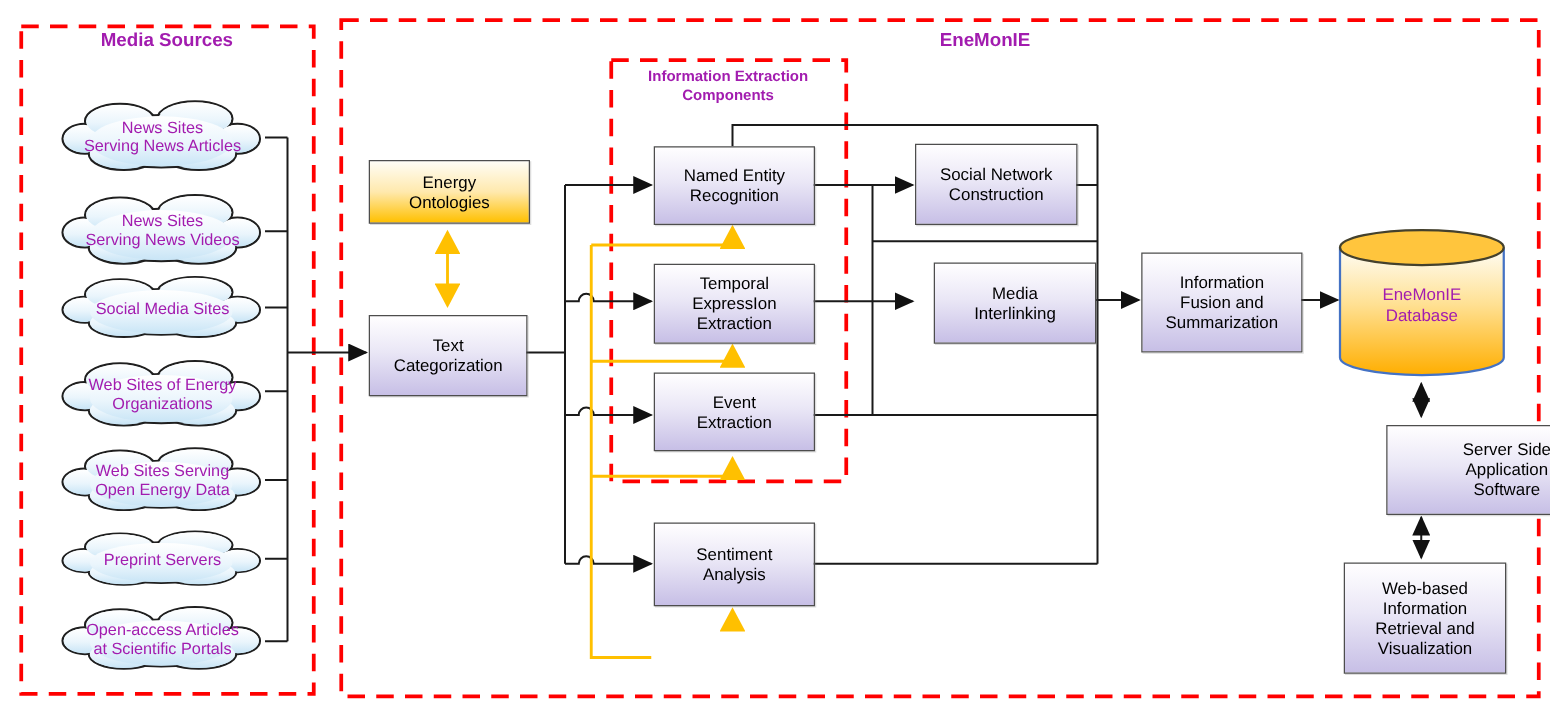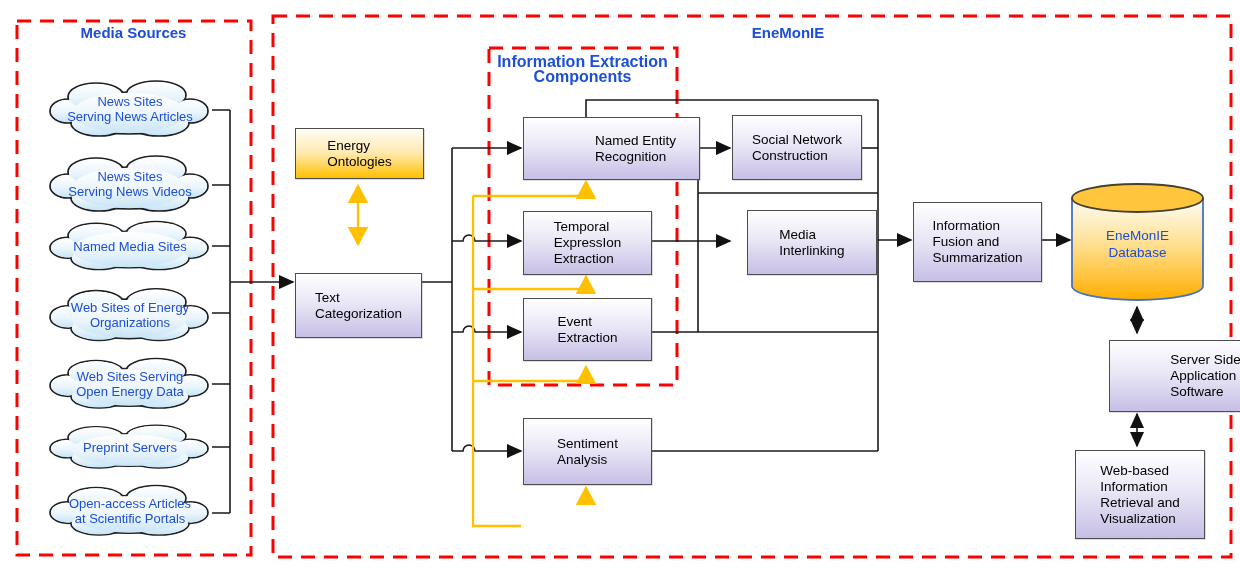--- a/index.html
+++ b/index.html
@@ -1,28 +1,28 @@
 <!DOCTYPE html>
 <html><head>
 <meta charset="utf-8">
 <style>
   html,body{margin:0;padding:0;background:#ffffff;}
   #stage{position:relative;width:1240px;height:571px;background:#ffffff;
          font-family:"Liberation Sans",sans-serif;overflow:hidden;}
   #wires{position:absolute;left:0;top:0;}
   .lbl{position:absolute;display:flex;align-items:center;justify-content:center;
-       text-align:center;white-space:pre-line;color:#1d4ed8;}
+       text-align:center;white-space:pre-line;color:#a21caf;}
   .box{position:absolute;display:flex;align-items:center;justify-content:center;
-       text-align:left;white-space:pre-line;color:#000;
+       text-align:center;white-space:pre-line;color:#000;
        border:1.5px solid #4d4d4d;font-size:13.5px;line-height:16px;
        background:linear-gradient(180deg,#fffeff 0%,#eae7f6 45%,#c7bfe6 100%);
        box-shadow:1px 1px 0 rgba(120,120,120,.25);}
   .box.orange{background:linear-gradient(180deg,#fffdf6 0%,#ffe9ad 50%,#ffc000 100%);}
   .grouptitle{font-weight:bold;font-size:15px;}
-  .iectitle{font-weight:bold;font-size:16px;line-height:15px;}
+  .iectitle{font-weight:bold;font-size:12px;line-height:15px;}
   .cloudlbl{font-size:13px;line-height:15px;}
   .cyllbl{font-size:13.5px;line-height:17px;}
 </style>
 </head>
 <body>
 
 <div id="stage">
 
 <svg id="wires" width="1240" height="571" viewBox="0 0 1240 571">
   <defs>
@@ -120,34 +120,34 @@
 
 <div class="lbl grouptitle" style="left:15px;top:22px;width:237px;height:20px;">Media Sources</div>
 <div class="lbl grouptitle" style="left:688px;top:22px;width:200px;height:20px;">EneMonIE</div>
 <div class="lbl iectitle" style="left:490px;top:52px;width:185px;height:34px;">Information Extraction
 Components</div>
 
 <div class="lbl cloudlbl" style="left:52px;top:77px;width:156px;height:64px;">News Sites
 Serving News Articles</div>
 <div class="lbl cloudlbl" style="left:52px;top:152px;width:156px;height:64px;">News Sites
 Serving News Videos</div>
-<div class="lbl cloudlbl" style="left:52px;top:218px;width:156px;height:56px;">Named Media Sites</div>
+<div class="lbl cloudlbl" style="left:52px;top:218px;width:156px;height:56px;">Social Media Sites</div>
 <div class="lbl cloudlbl" style="left:52px;top:285px;width:156px;height:60px;">Web Sites of Energy
 Organizations</div>
 <div class="lbl cloudlbl" style="left:52px;top:355px;width:156px;height:58px;text-align:center;">Web Sites Serving
 Open Energy Data</div>
 <div class="lbl cloudlbl" style="left:52px;top:422px;width:156px;height:50px;">Preprint Servers</div>
 <div class="lbl cloudlbl" style="left:52px;top:482px;width:156px;height:58px;">Open-access Articles
 at Scientific Portals</div>
 
 <div class="box orange" style="left:295px;top:128px;width:127px;height:49px;">Energy
 Ontologies</div>
-<div class="box" style="left:295px;top:252px;width:125px;height:63px;margin-top:21px;">Text
+<div class="box" style="left:295px;top:252px;width:125px;height:63px;">Text
 Categorization</div>
-<div class="box" style="left:523px;top:117px;width:127px;height:61px;padding-left:48px;">Named Entity
+<div class="box" style="left:523px;top:117px;width:127px;height:61px;">Named Entity
 Recognition</div>
 <div class="box" style="left:523px;top:211px;width:127px;height:62px;">Temporal
 ExpressIon
 Extraction</div>
 <div class="box" style="left:523px;top:298px;width:127px;height:61px;">Event
 Extraction</div>
 <div class="box" style="left:523px;top:418px;width:127px;height:65px;">Sentiment
 Analysis</div>
 <div class="box" style="left:732px;top:115px;width:128px;height:63px;">Social Network
 Construction</div>

